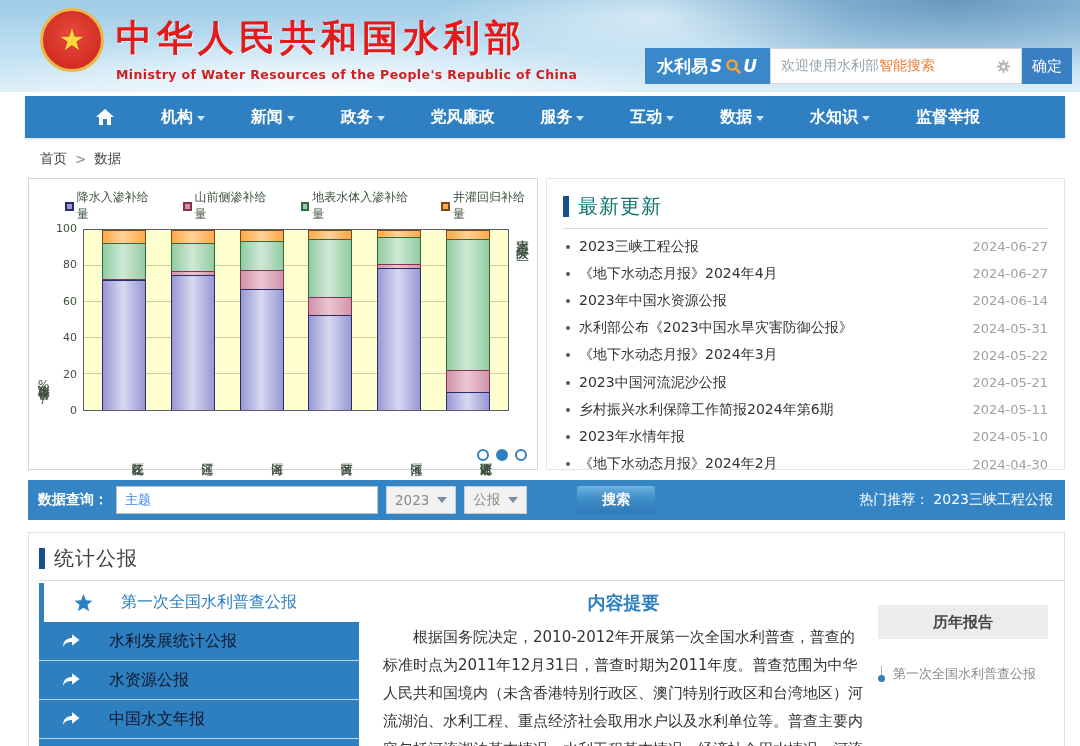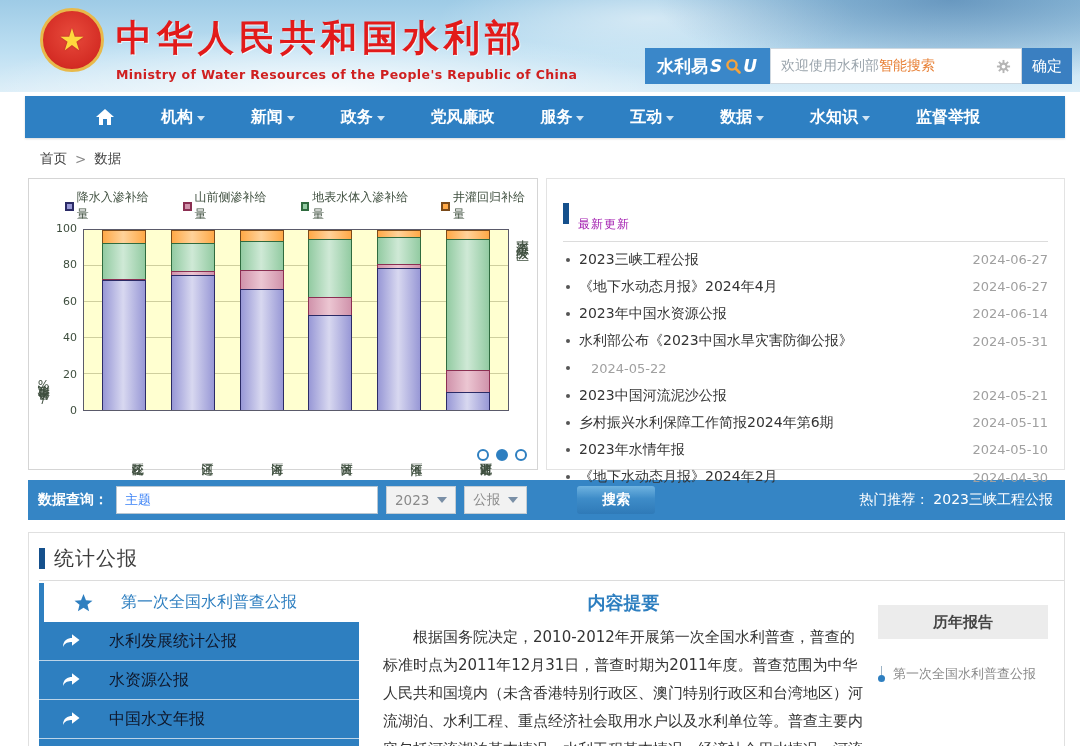--- a/index.html
+++ b/index.html
@@ -73,21 +73,21 @@
   .xlabels { display:flex; justify-content:space-around; padding:4px 28px 0 52px; }
   .xlab { width:44px; display:flex; justify-content:center; writing-mode:vertical-rl; text-orientation:upright;
     font-size:12px; color:#3d4d3d; line-height:1.15; height:78px; }
   .dots { position:absolute; right:10px; bottom:8px; display:flex; gap:7px; }
   .dot-c { width:12px; height:12px; border-radius:50%; border:2px solid #2e7fc0; background:#fff; cursor:pointer; }
   .dot-c.active { background:#2e7fc0; }
 
   
   .panel-head { display:flex; align-items:center; gap:9px; padding:6px 0 8px 0; border-bottom:1px solid #dcdcdc; }
   .head-bar { width:6px; height:21px; background:#15508c; }
-  .latest-title { font-size:12px; color:#a21caf; letter-spacing:1px;margin-top:23px; }
+  .latest-title { font-size:20px; color:#0f766e; letter-spacing:1px; }
   .latest-list { list-style:none; padding-top:4px; }
   .latest-item { display:flex; align-items:center; height:27.2px; font-size:14px; color:#333; }
   .bullet { width:4px; height:4px; border-radius:50%; background:#555; margin:0 9px 0 3px; flex:0 0 aupx; }
   .latest-link { cursor:pointer; flex:1; overflow:hidden; white-space:nowrap; text-overflow:ellipsis; }
   .latest-date { color:#a0a0a0; font-size:13px; margin-left:12px; }
 
   
   .query-bar { margin:10px 15px 0 28px; height:40px; background:#3585c5; display:flex; align-items:center;
     padding:0 12px 0 10px; gap:8px; }
   .query-label { color:#fff; font-size:14px; font-weight:bold; white-space:nowrap; }
@@ -335,20 +335,21 @@
             <span class="latest-link">2023年中国水资源公报</span>
             <span class="latest-date">2024-06-14</span>
           </li>
           <li class="latest-item">
             <span class="bullet"></span>
             <span class="latest-link">水利部公布《2023中国水旱灾害防御公报》</span>
             <span class="latest-date">2024-05-31</span>
           </li>
           <li class="latest-item">
             <span class="bullet"></span>
+            <span class="latest-link">《地下水动态月报》2024年3月</span>
             <span class="latest-date">2024-05-22</span>
           </li>
           <li class="latest-item">
             <span class="bullet"></span>
             <span class="latest-link">2023中国河流泥沙公报</span>
             <span class="latest-date">2024-05-21</span>
           </li>
           <li class="latest-item">
             <span class="bullet"></span>
             <span class="latest-link">乡村振兴水利保障工作简报2024年第6期</span>

